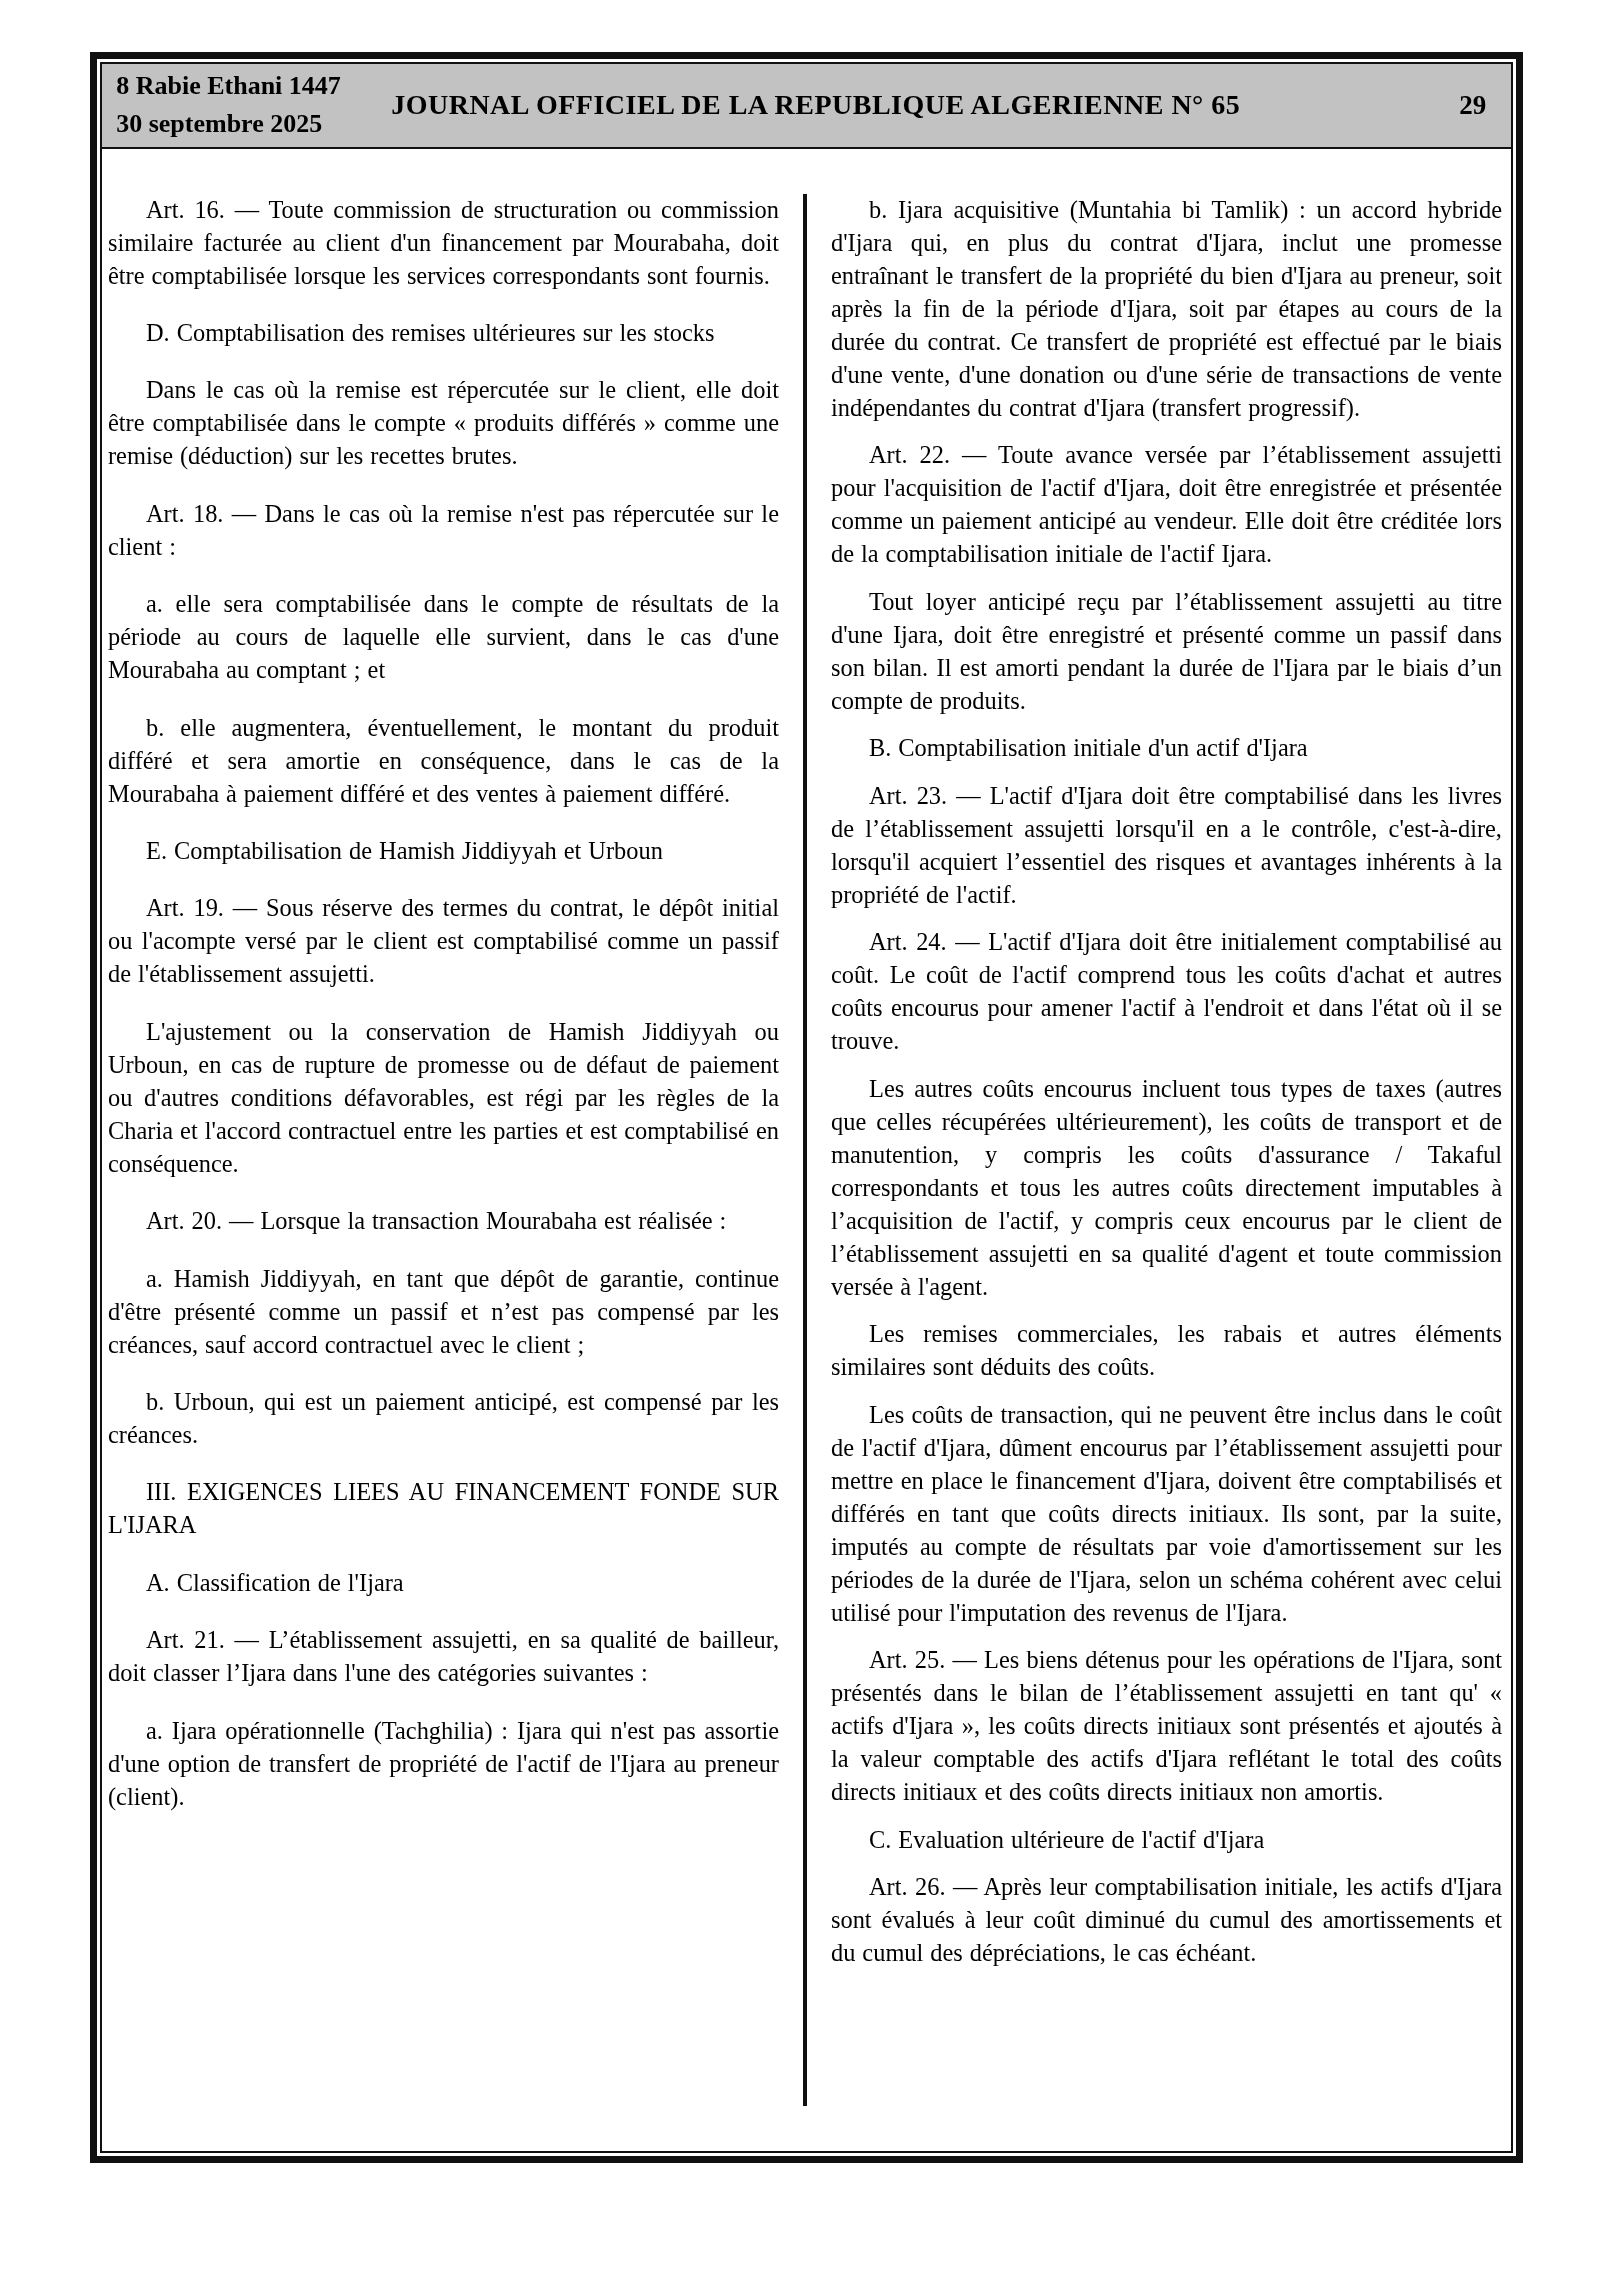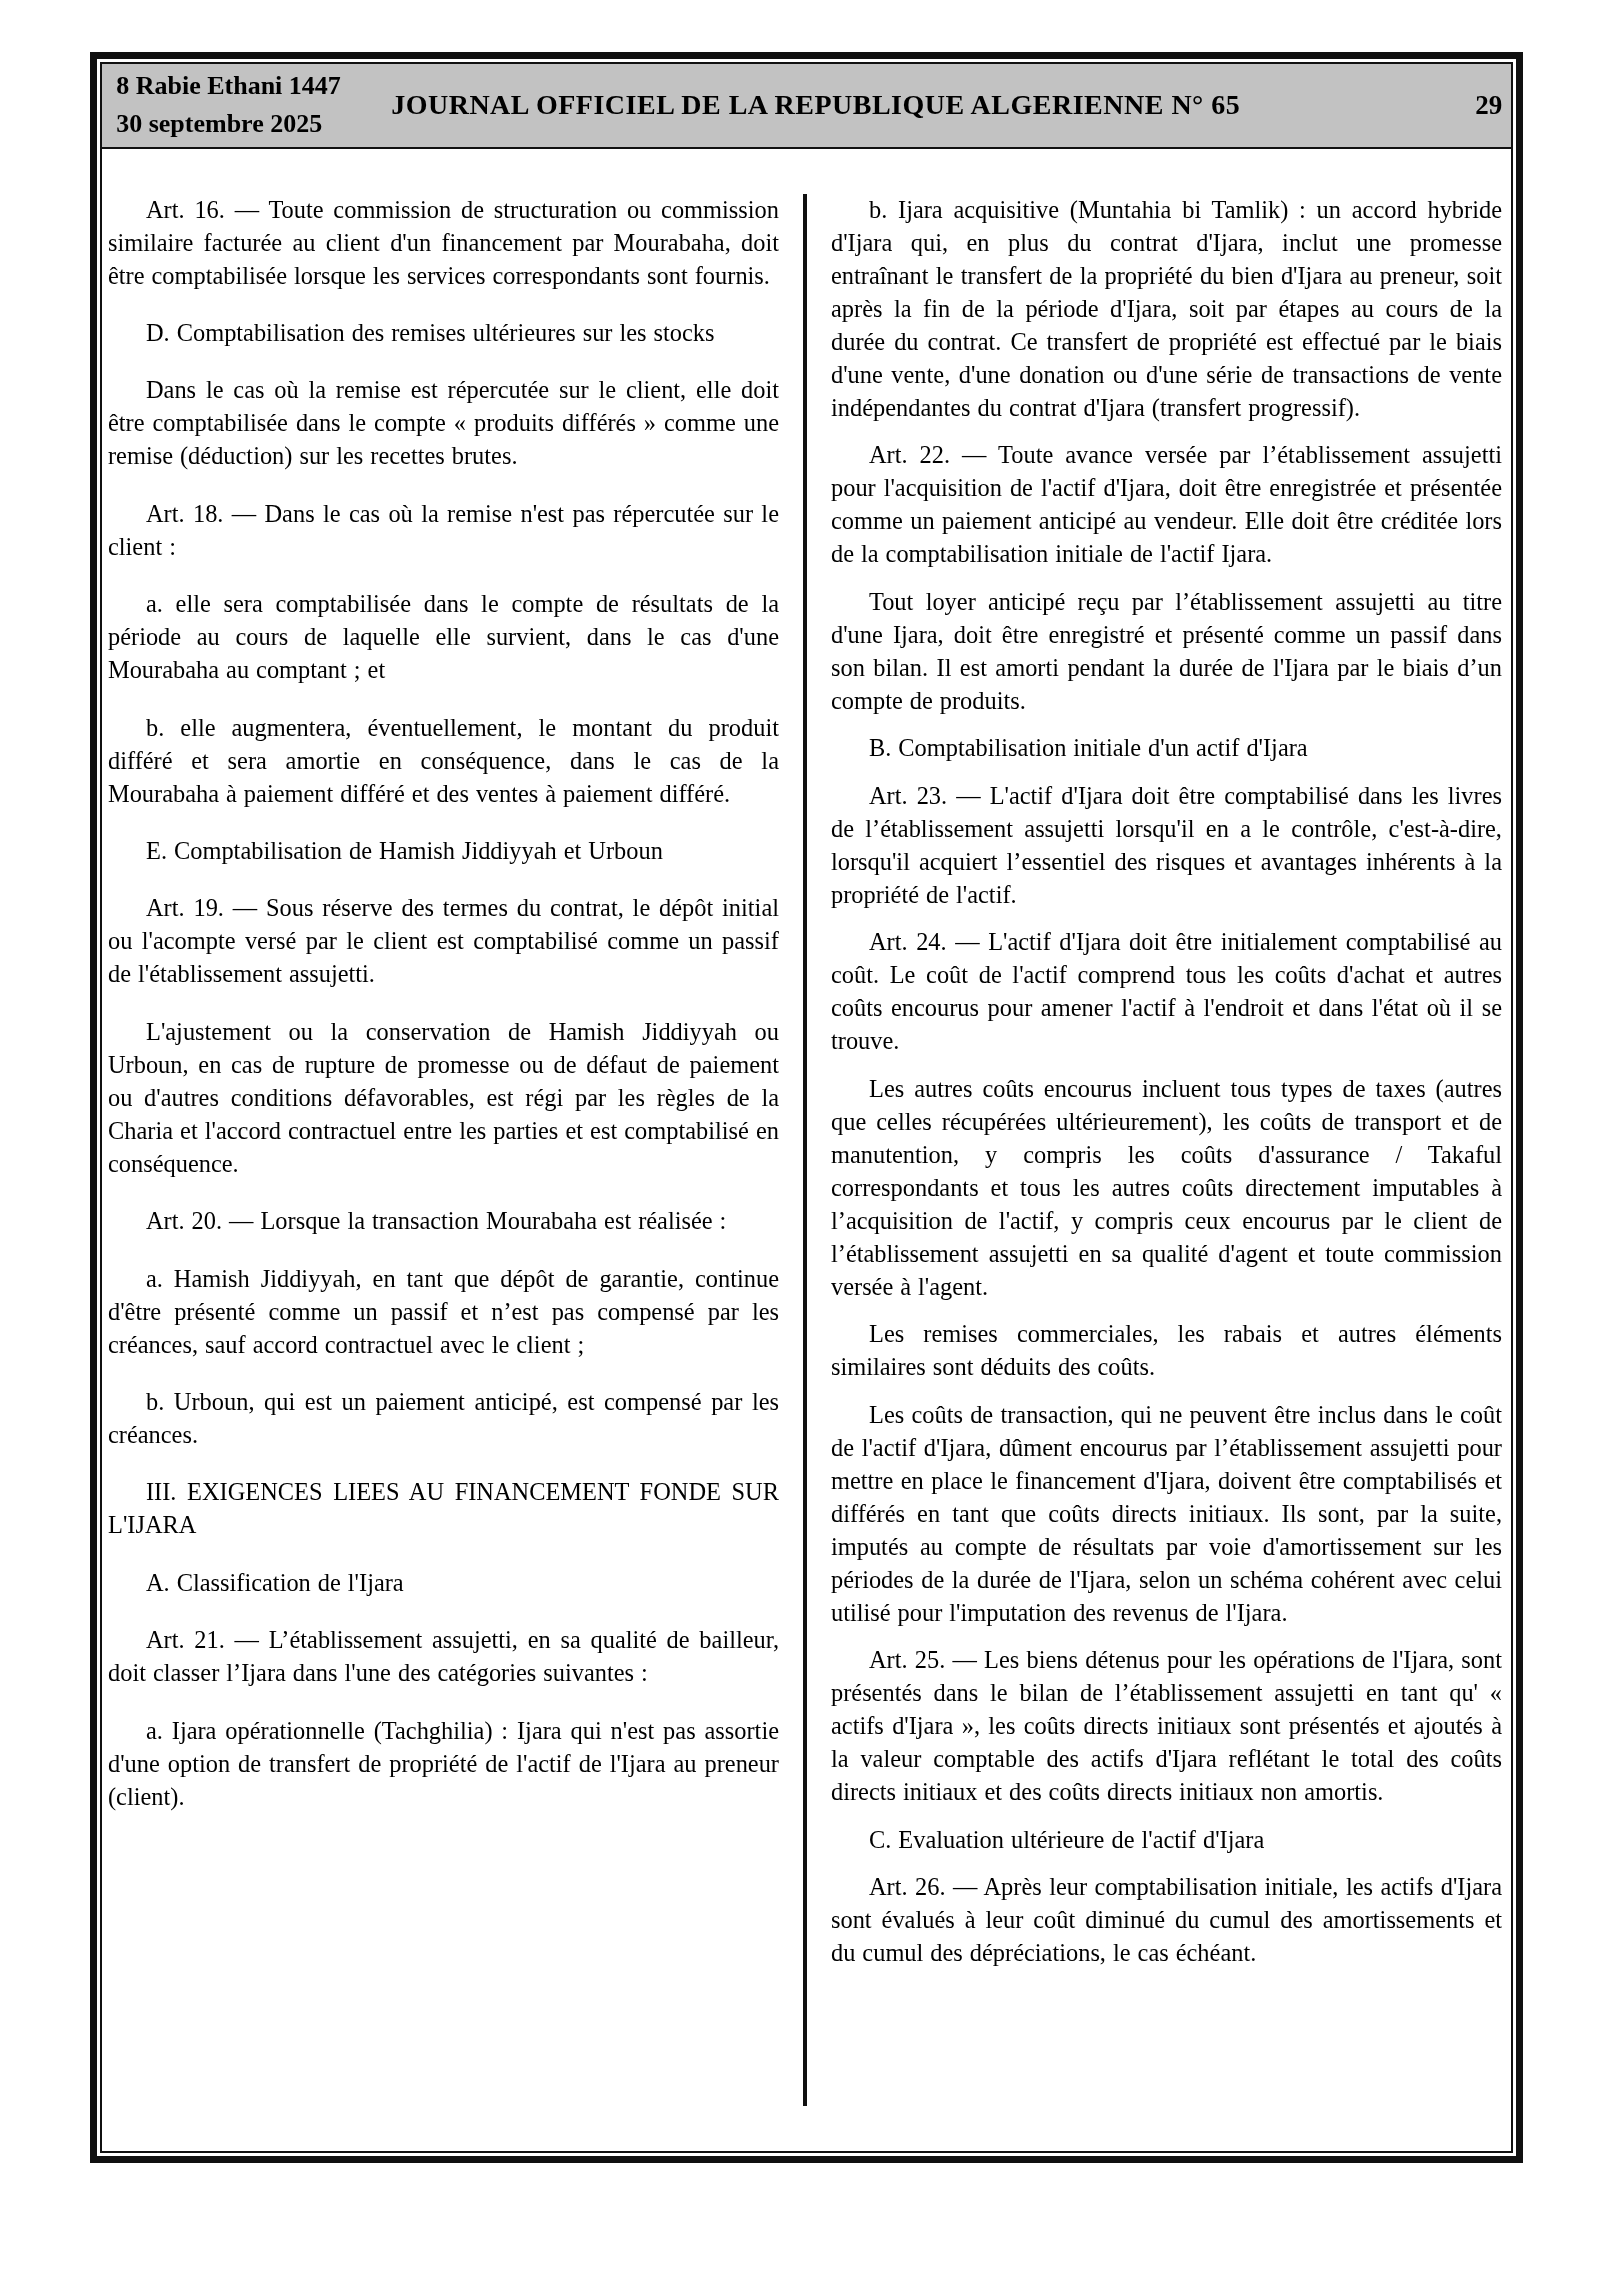--- a/index.html
+++ b/index.html
@@ -20,21 +20,21 @@
     display:flex;align-items:center;
   }
   .h-left{
     width:271px;box-sizing:border-box;padding-left:14.5px;
     font-weight:bold;font-size:26px;line-height:38px;white-space:nowrap;
   }
   .h-title{
     flex:1;text-align:right;font-weight:bold;font-size:28px;letter-spacing:0.5px;
   }
   .h-page{
-    width:271px;box-sizing:border-box;text-align:right;padding-right:9px;
+    width:271px;box-sizing:border-box;text-align:right;padding-right:25px;
     font-weight:bold;font-size:27px;
   }
   .content{
     position:relative;display:flex;align-items:flex-start;
     padding:44px 7.2px 0 6.3px;box-sizing:border-box;
   }
   .col{
     width:671px;font-size:24.4px;line-height:33px;text-align:justify;
     word-spacing:0.9px;
   }

